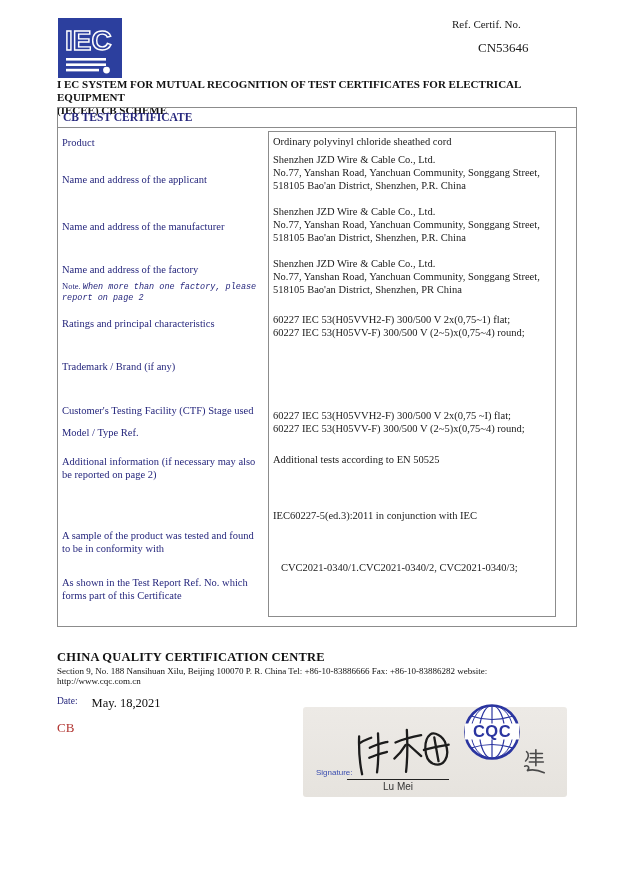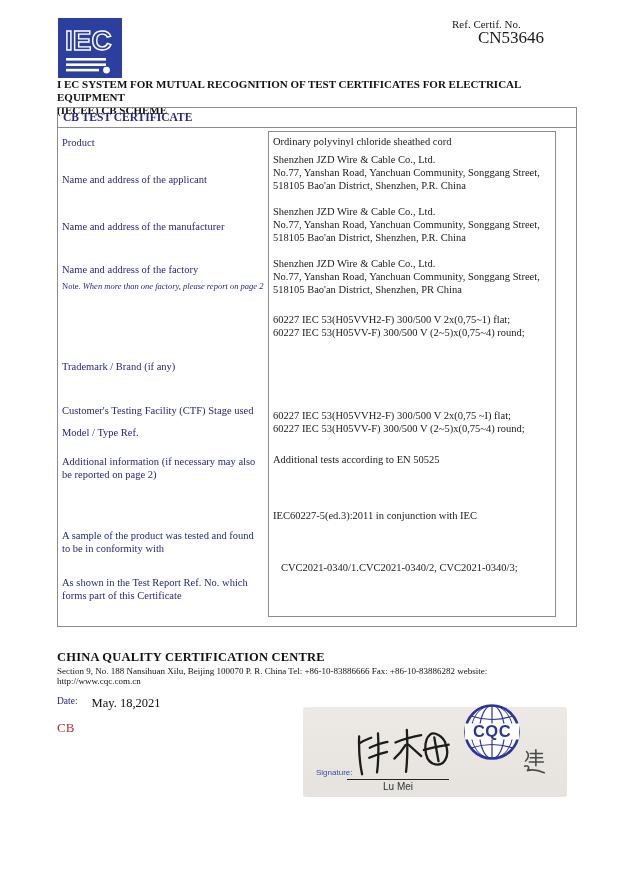--- a/index.html
+++ b/index.html
@@ -6,30 +6,30 @@
   html,body { background:#fff; }
   #page {
     position:relative; width:620px; height:878px; background:#ffffff;
     font-family:"Liberation Serif", serif; color:#1a1a1a; overflow:hidden;
   }
   
   .logo-wrap { position:absolute; left:47px; top:18px; display:flex; align-items:center; height:60px; }
   .logo-bar-thick { width:4px; background:#161616; margin-right:2px; }
   .logo-bar-thin { width:2px; background:#161616; margin-right:3px; }
   .ref-label { position:absolute; left:452px; top:18px; font-size:11px; }
-  .ref-no { position:absolute; left:478px; top:28px; font-size:17px; }
+  .ref-no { position:absolute; left:478px; top:40px; font-size:13px; }
   .scheme-title { position:absolute; left:57px; top:78px; width:512px; font-size:11px; font-weight:bold; line-height:1.2; color:#111; }
   
   .cert-outer { position:absolute; left:57px; top:107px; width:520px; height:520px; border:1px solid #8c8c8c; }
   .cert-title { padding:3px 5px 4px 5px; font-size:11.5px; font-weight:bold; color:#26277d; border-bottom:1px solid #8c8c8c; }
   .cert-body { position:relative; width:100%; height:494px; }
   .inner-box { position:absolute; left:210px; top:3px; width:288px; height:486px; border:1px solid #8c8c8c; }
   .flabel { position:absolute; left:4px; width:202px; font-size:10.5px; line-height:12.5px; color:#26277d; }
   .fnote { position:absolute; left:4px; width:205px; font-size:8.5px; color:#26277d; }
-  .fnote em { font-style:italic; }
+  .fnote em { font-style:italic;font-family:Liberation Mono, monospace; }
   .fval { position:absolute; left:4px; width:280px; font-size:10.5px; line-height:13px; color:#1a1a1a; }
   
   .issued-line { position:absolute; left:62px; top:631px; font-size:10.5px; color:#26277d; }
   .org-name { position:absolute; left:57px; top:650px; font-size:12.5px; font-weight:bold; letter-spacing:0.2px; color:#111; }
   .org-address { position:absolute; left:57px; top:666px; font-size:9px; color:#111; width:512px; }
   .date-row { position:absolute; left:57px; top:696px; display:flex; align-items:flex-start; }
   .date-label { font-size:9.5px; color:#26277d; margin-right:14px; }
   .date-value { font-size:12.5px; color:#111; }
   .cb-row { position:absolute; left:57px; top:720px; color:#b13430; display:flex; align-items:baseline; }
   .cb-prefix { font-size:13px; margin-right:22px; }
@@ -75,20 +75,21 @@
     <div class="cert-body">
 
       <div class="flabel" style="top:9px">Product</div>
       <div class="flabel" style="top:46px">Name and address of the applicant</div>
       <div class="flabel" style="top:93px">Name and address of the manufacturer</div>
       <div class="flabel" style="top:136px">Name and address of the factory</div>
       <div class="fnote" style="top:153px">
         <span>Note.</span>
         <em>When more than one factory, please report on page 2</em>
       </div>
+      <div class="flabel" style="top:190px">Ratings and principal characteristics</div>
       <div class="flabel" style="top:233px">Trademark / Brand (if any)</div>
       <div class="flabel" style="top:277px">Customer's Testing Facility (CTF) Stage used</div>
       <div class="flabel" style="top:299px">Model / Type Ref.</div>
       <div class="flabel" style="top:328px">Additional information (if necessary may also be reported on page 2)</div>
       <div class="flabel" style="top:402px">A sample of the product was tested and found to be in conformity with</div>
       <div class="flabel" style="top:449px">As shown in the Test Report Ref. No. which forms part of this Certificate</div>
 
       <div class="inner-box">
         <div class="fval" style="top:3px">Ordinary polyvinyl chloride sheathed cord</div>
 

